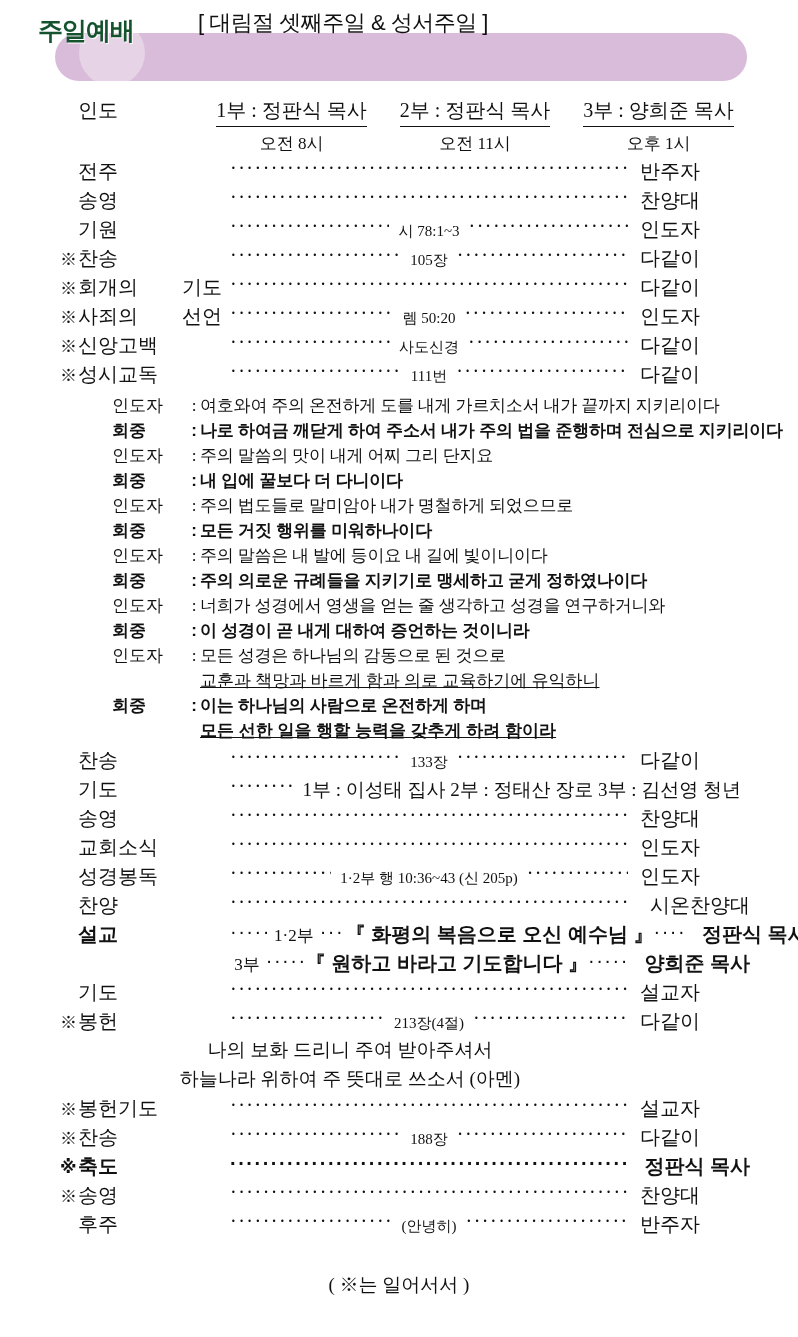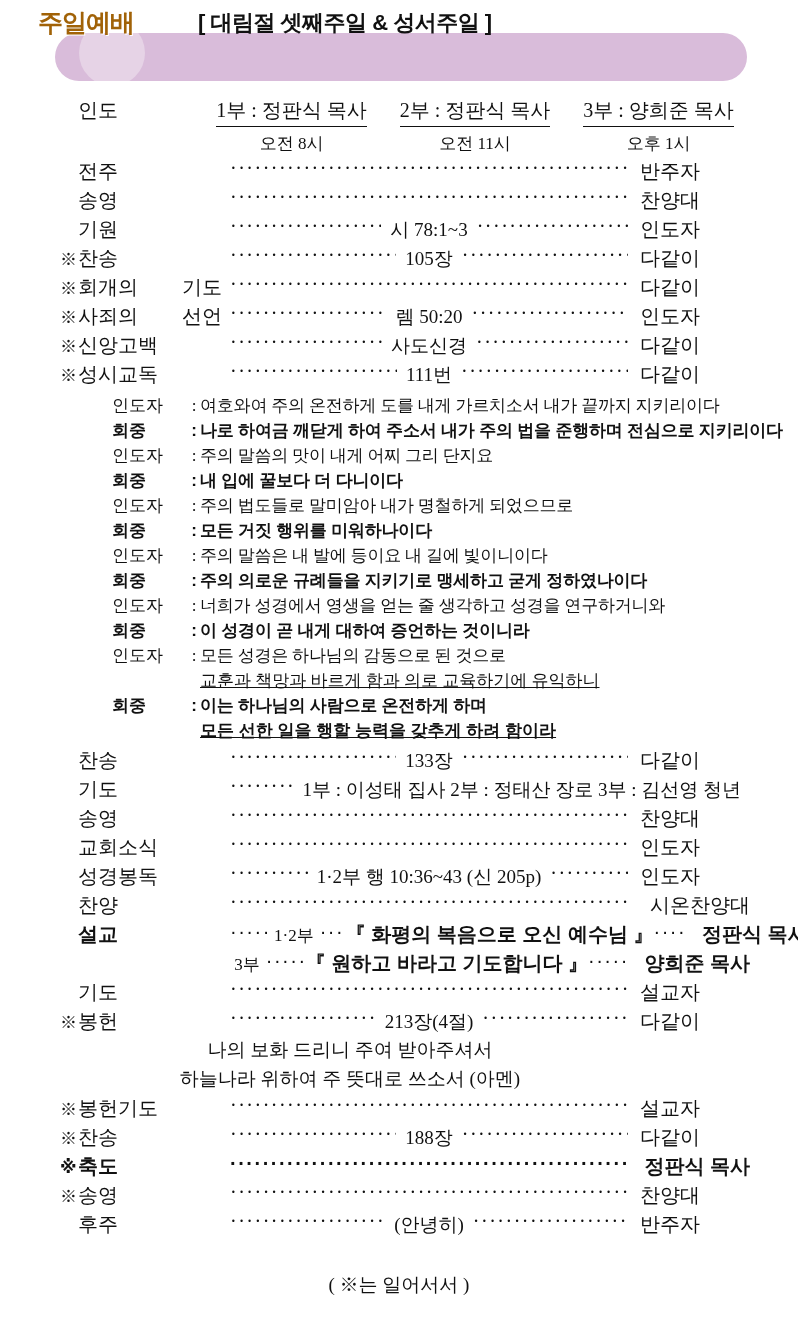--- a/index.html
+++ b/index.html
@@ -41,34 +41,34 @@
     left: 24px;
     top: -13px;
     width: 66px;
     height: 66px;
     border-radius: 50%;
     background: #e6d3e6;
   }
   .banner-tag {
     position: absolute;
     left: 38px;
-    top: 6px;
+    top: 14px;
     font-family: "Liberation Sans", "DejaVu Sans", sans-serif;
     font-weight: bold;
     font-size: 25px;
     letter-spacing: -1px;
-    color: #a16207;
+    color: #14532d;
     text-shadow: 1px 1px 0 #ffffff;
   }
   .banner-title {
     position: absolute;
     left: 198px;
     top: 8px;
     font-family: "Liberation Sans", "DejaVu Sans", sans-serif;
-    font-weight: bold;
+    font-weight: normal;
     font-size: 22px;
     letter-spacing: -0.5px;
     color: #111111;
   }
 
   
   .leaders {
     position: absolute;
     left: 60px;
     top: 96px;
@@ -149,21 +149,21 @@
     color: #111;
     line-height: 1;
     position: relative;
     top: -3px;
   }
   .dots-left { text-align: right; }
   .dots-right { text-align: left; }
   .middle {
     flex: 0 0 auto;
     padding: 0 9px;
-    font-size: 19px;
+    font-size: 15px;
     text-align: center;
   }
   .who {
     width: 122px;
     flex: 0 0 122px;
     text-align: justify;
     text-align-last: justify;
     padding-left: 12px;
     box-sizing: border-box;
   }

